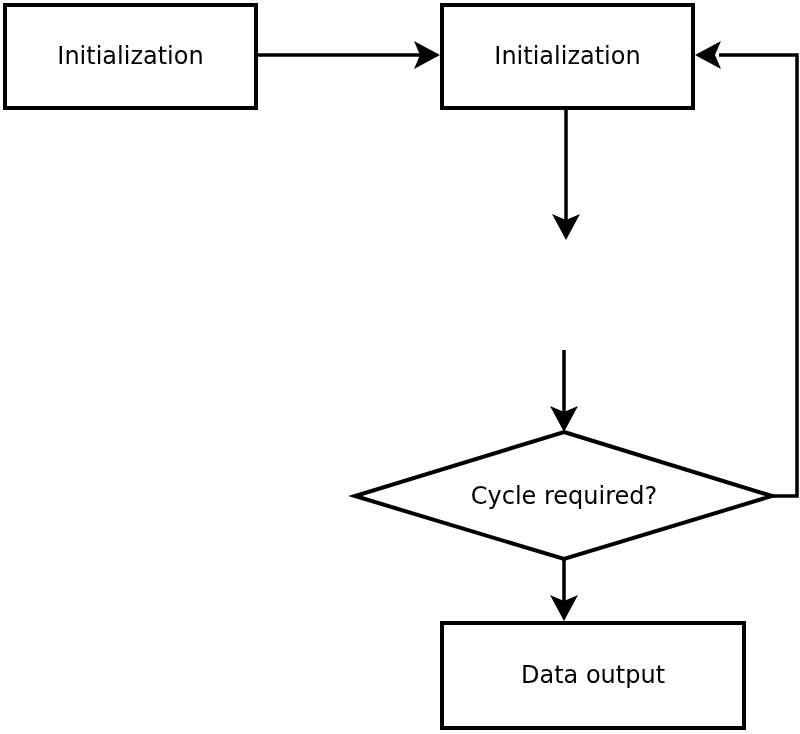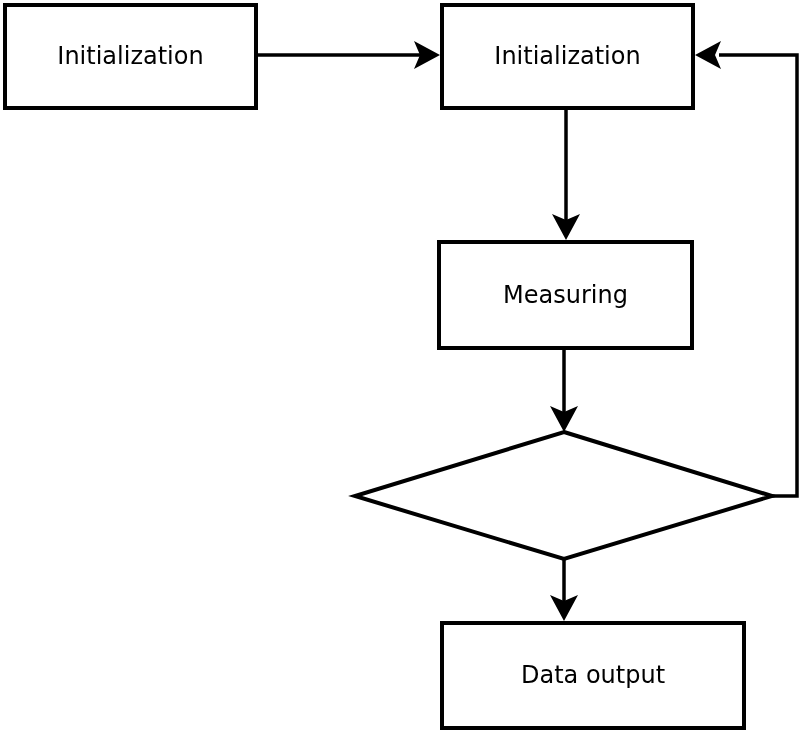--- a/index.html
+++ b/index.html
@@ -88,22 +88,20 @@
   </svg>
 
   <div class="node" style="left:3px; top:3px; width:255px; height:107px">
     <span class="node-label">Initialization</span>
   </div>
 
   <div class="node" style="left:440px; top:3px; width:255px; height:107px">
     <span class="node-label">Initialization</span>
   </div>
 
-  <div class="node" style="left:437px; top:240px; width:257px; height:110px">
-    <span class="node-label">Measuring</span>
-  </div>
 
+  <div class="diamond-label">Cycle required?</div>
 
   <div class="node" style="left:440px; top:621px; width:306px; height:109px">
     <span class="node-label">Data output</span>
   </div>
 
 </div>
 
 </body></html>

